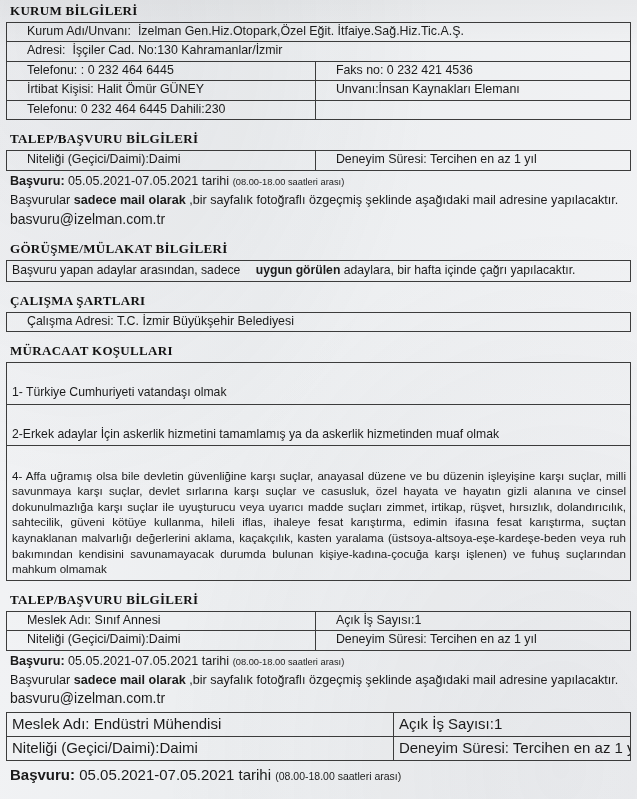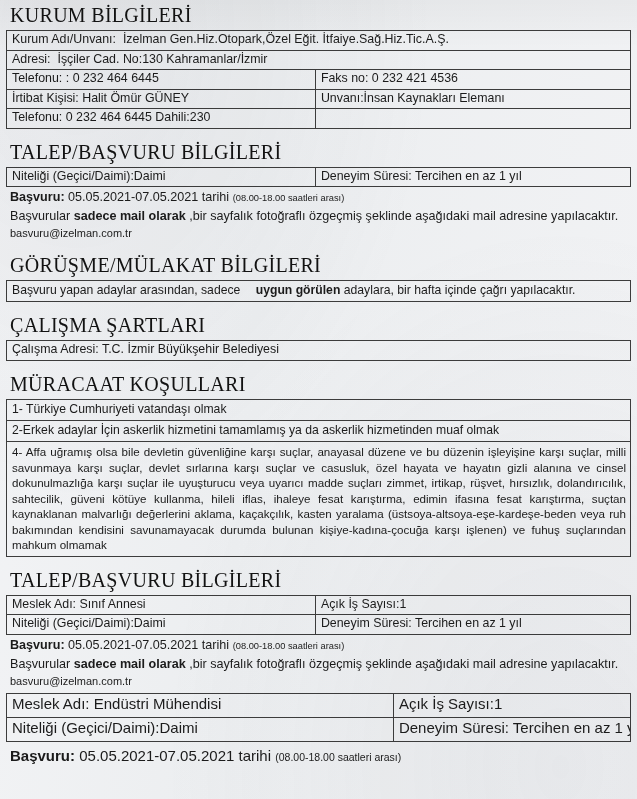--- a/index.html
+++ b/index.html
@@ -18,36 +18,36 @@
     height: 799px;
     position: relative;
     background:
       linear-gradient(180deg, rgba(0,0,0,0.035) 0%, rgba(0,0,0,0) 6%),
       linear-gradient(95deg, #f2f3f5 0%, #eceef0 40%, #f1f2f4 100%);
     padding: 0 6px;
   }
   
   .heading {
     font-family: "Liberation Serif", serif;
-    font-weight: normal;
-    font-size: 20px;
+    font-weight: bold;
+    font-size: 13px;
     letter-spacing: 0.3px;
     color: #121212;
     padding: 4px 2px 3px 4px;
     line-height: 1.15;
   }
   
   .tbl {
     width: 100%;
     border-collapse: collapse;
     table-layout: fixed;
   }
   .tbl td {
     border: 1px solid #3c3c3c;
-    padding: 1px 4px 2px 5px;
+    padding: 1px 4px 2px 20px;
     font-size: 12.4px;
     line-height: 1.25;
     vertical-align: middle;
     height: 17px;
     white-space: nowrap;
     overflow: hidden;
   }
   .tbl.big td {
     font-size: 15px;
     height: 24px;
@@ -65,38 +65,39 @@
   .freeline .small {
     font-size: 9.3px;
     font-weight: normal;
   }
   .freeline.big {
     font-size: 15px;
     padding-top: 4px;
   }
   .freeline.big .small { font-size: 10.5px; }
   .mailaddr {
-    font-size: 11px;
+    font-size: 14px;
     padding: 0 2px 2px 4px;
     line-height: 1.3;
   }
   
   .boxrow {
     border: 1px solid #3c3c3c;
     font-size: 12.2px;
     line-height: 1.25;
     padding: 2px 4px 3px 5px;
   }
   .boxrow b { font-weight: bold; margin-left: 12px; }
   .cond-list { border: 1px solid #3c3c3c; border-bottom: none; }
   .cond-item {
     border-bottom: 1px solid #3c3c3c;
     font-size: 12.2px;
     line-height: 1.25;
     padding: 2px 4px 3px 5px;
+    margin-top: 20px;
   }
   .sp3 { height: 8px; }
   .sp1 { height: 3px; }
   
   .grain {
     position: absolute;
     inset: 0;
     pointer-events: none;
     background:
       radial-gradient(ellipse at 12% 4%, rgba(120,125,135,0.10), rgba(0,0,0,0) 45%),

